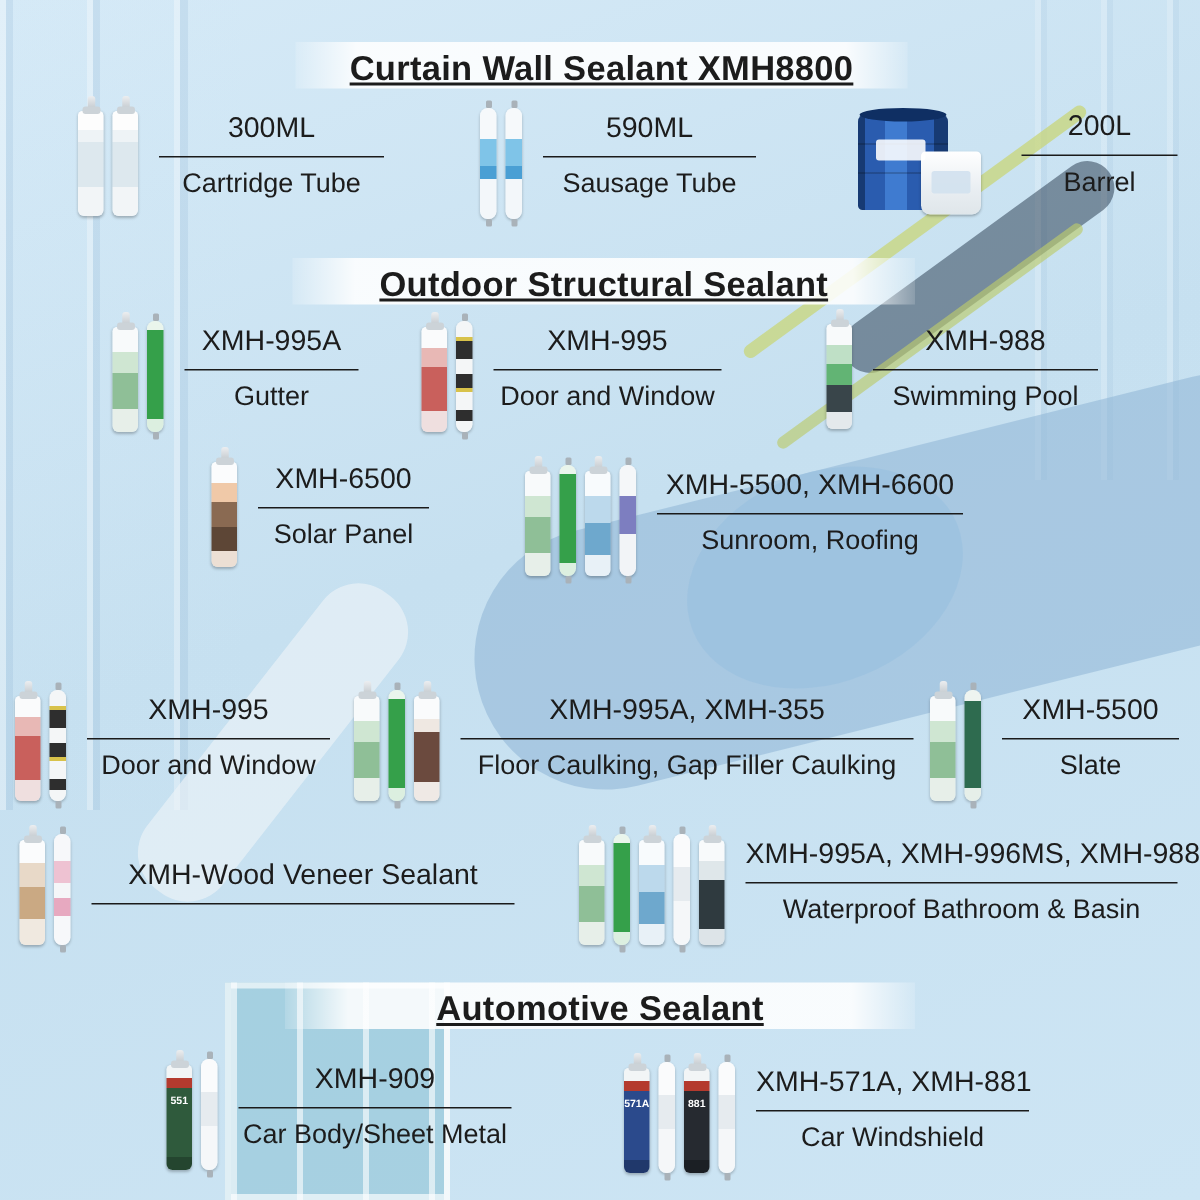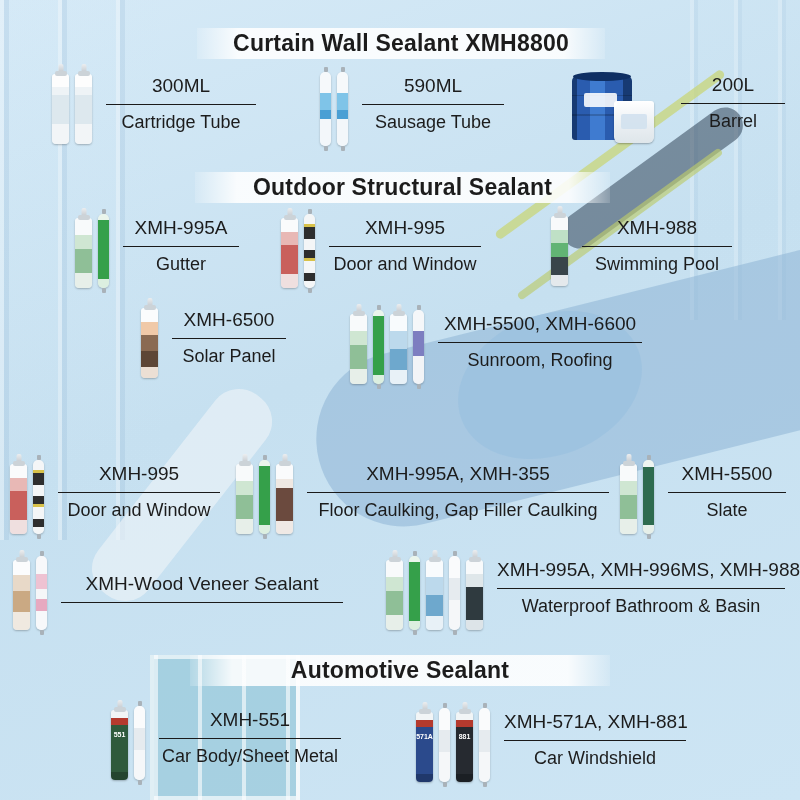--- a/index.html
+++ b/index.html
@@ -25,22 +25,22 @@
     border-radius:5px; transform:rotate(-36deg); }
   .bg-gun-tube { left:545px; top:160px; width:215px; height:36px; background:rgba(36,54,74,.5);
     border-radius:18px; transform:rotate(-36deg); }
   .bg-held-tube { left:150px; top:370px; width:64px; height:250px; background:rgba(236,243,247,.65);
     border-radius:30px; transform:rotate(38deg); }
   .bg-window-bottom { left:150px; top:655px; width:150px; height:145px;
     background:rgba(108,178,196,.38); border:4px solid rgba(255,255,255,.65);
     box-sizing:border-box;
     background-image:repeating-linear-gradient(90deg, rgba(255,255,255,.6) 0 4px, transparent 4px 44px); }
   
-  .band { position:absolute; height:31px; display:flex; align-items:center; justify-content:center;
-    background:linear-gradient(90deg, rgba(255,255,255,.15), rgba(255,255,255,.88) 10%, rgba(255,255,255,.88) 90%, rgba(255,255,255,.15)); }
+  .band { position:absolute; height:31px; display:flex; align-items:flex-end; justify-content:center;
+    background:linear-gradient(90deg, rgba(255,255,255,.15), rgba(255,255,255,.88) 10%, rgba(255,255,255,.88) 90%, rgba(255,255,255,.15));text-decoration:underline; }
   .band span { font-size:23px; font-weight:bold; letter-spacing:.2px; white-space:nowrap; }
   
   .group { position:absolute; display:flex; align-items:center; gap:14px; }
   .tubes { display:flex; align-items:flex-end; gap:6px; padding-top:10px; }
   .plabel { display:flex; flex-direction:column; align-items:center; }
   .model { width:100%; text-align:center; font-size:19px; white-space:nowrap;
     padding-bottom:7px; border-bottom:1.5px solid var(--divider,#1a1a1a); }
   .use { text-align:right; font-size:18px; white-space:nowrap; padding-top:7px; }
   
   .cart { position:relative; width:17px; height:70px; border-radius:3px 3px 4px 4px;
@@ -267,21 +267,21 @@
   </div>
 
   <div class="group" style="left:111px; top:696px;">
     <div class="tubes">
       <div class="cart c-g551">
         <span class="badge">551</span>
       </div>
       <div class="saus c-whitesaus"></div>
     </div>
     <div class="plabel" style="width:182px;">
-      <div class="model">XMH-551</div>
+      <div class="model">XMH-909</div>
       <div class="use">Car Body/Sheet Metal</div>
     </div>
   </div>
 
   <div class="group" style="left:416px; top:698px;">
     <div class="tubes">
       <div class="cart c-b571">
         <span class="badge">571A</span>
       </div>
       <div class="saus c-whitesaus"></div>

